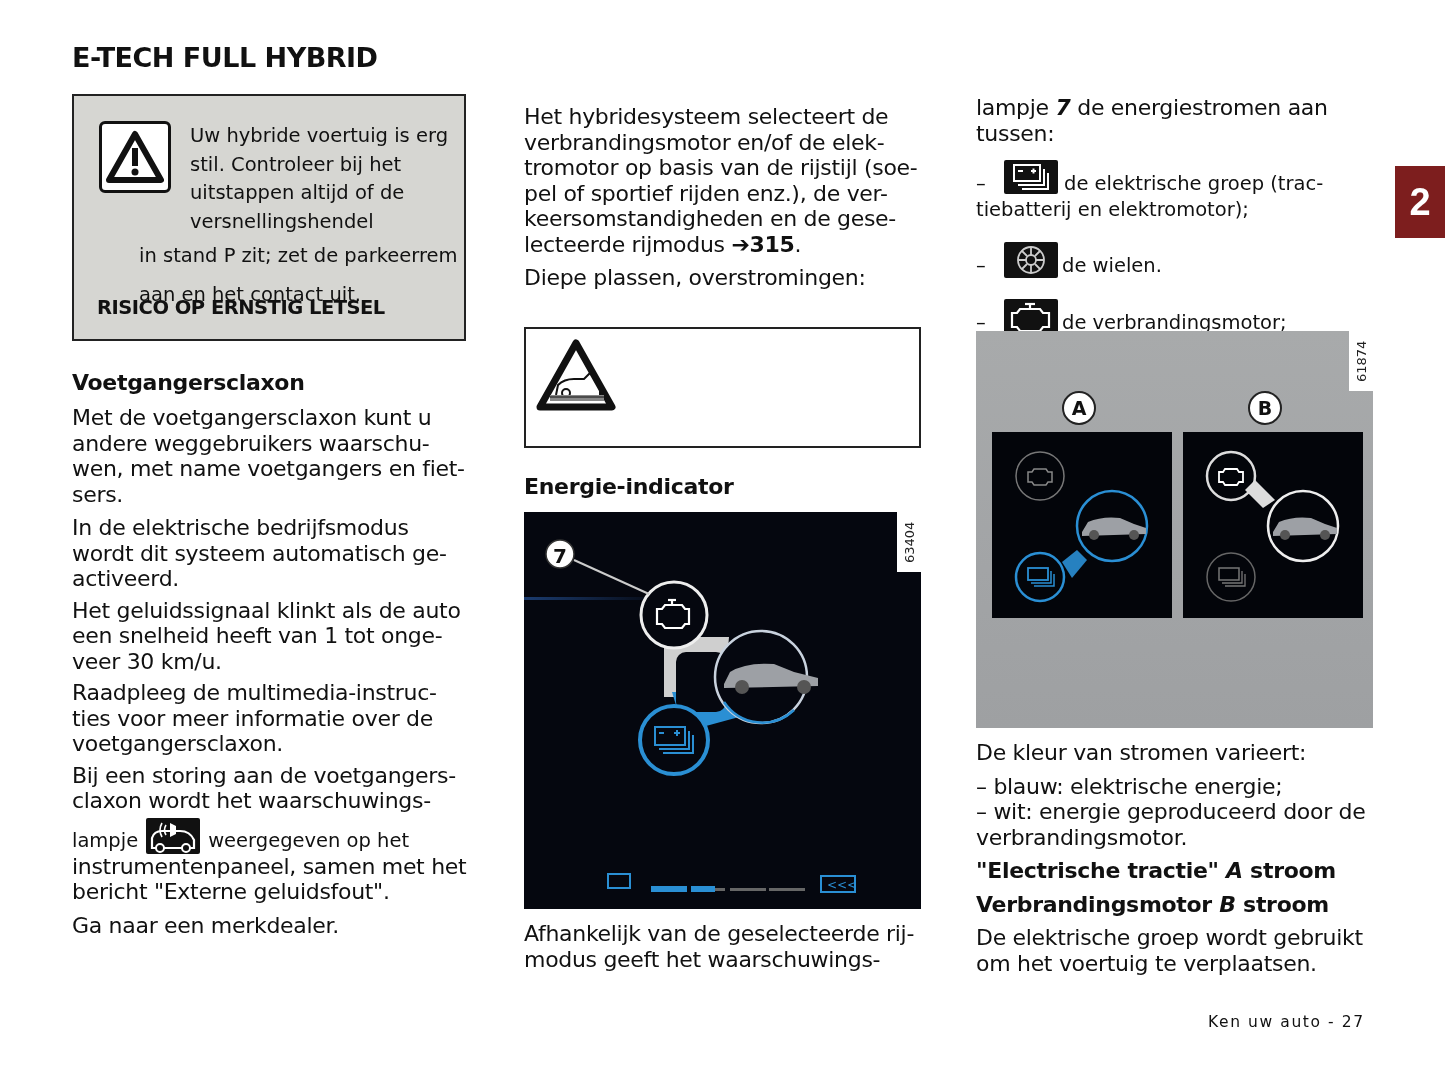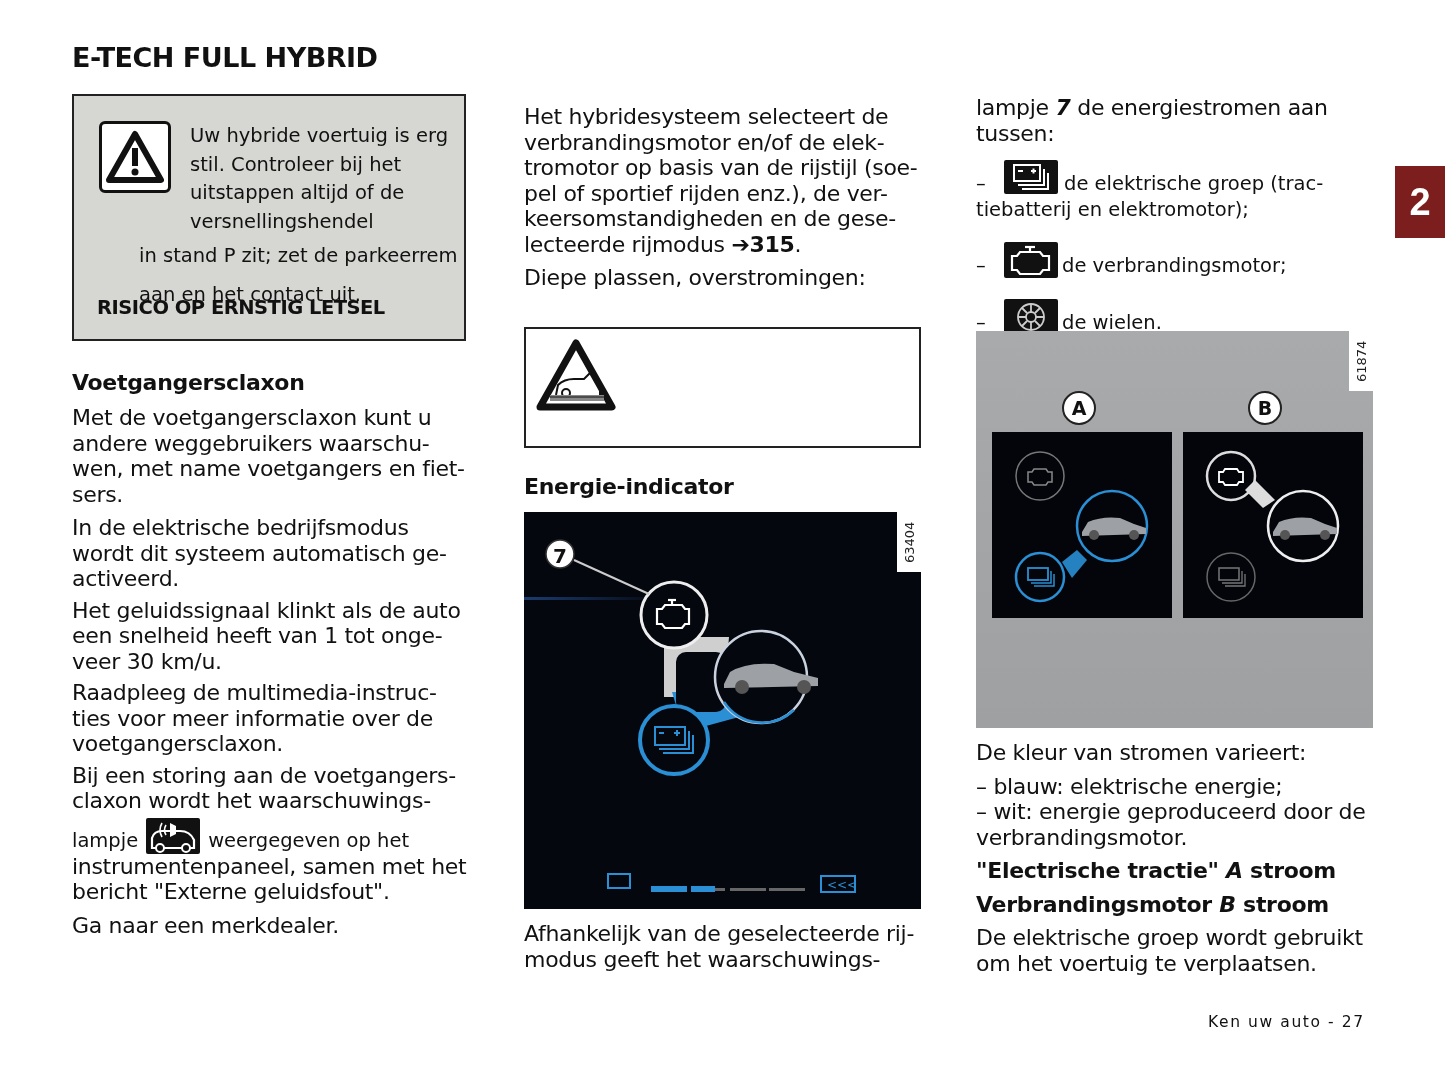--- a/index.html
+++ b/index.html
@@ -168,38 +168,38 @@
             <line x1="14" y1="11" x2="19" y2="11"></line>
             <line x1="27" y1="11" x2="32" y2="11"></line>
             <line x1="29.5" y1="8.5" x2="29.5" y2="13.5"></line>
           </g>
         </svg>
     </span><span>de elektrische groep (trac-tiebatterij en elektromotor);</span>
   </div>
   <div style="font-size:19.5px; line-height:25.5px; margin-top:20px;">
     <span style="display:inline-block; width:28px;">–</span><span class="inline-icon" style="width:54px; height:36px; vertical-align:-6px; margin-right:4px;">
       <svg width="54" height="36" viewBox="0 0 54 36">
+          <g stroke="#ccc" stroke-width="1.8" fill="none">
+            <circle cx="27" cy="18" r="13"></circle>
+            <circle cx="27" cy="18" r="5"></circle>
+            <path d="M27 5 L27 13 M27 23 L27 31 M14 18 L22 18 M32 18 L40 18 M18 9 L23 14 M31 22 L36 27 M36 9 L31 14 M23 22 L18 27"></path>
+          </g>
+        </svg>
+    </span><span>de wielen.</span>
+  </div>
+  <div style="font-size:19.5px; line-height:25.5px; margin-top:20px;">
+    <span style="display:inline-block; width:28px;">–</span><span class="inline-icon" style="width:54px; height:36px; vertical-align:-6px; margin-right:4px;">
+      <svg width="54" height="36" viewBox="0 0 54 36">
           <g stroke="#fff" stroke-width="2.2" fill="none">
             <path d="M8 14 L13 14 L16 10 L36 10 L39 14 L45 14 L45 28 L39 28 L36 32 L16 32 L13 28 L8 28 Z"></path>
             <line x1="26" y1="5" x2="26" y2="10"></line>
             <line x1="21" y1="5" x2="31" y2="5"></line>
           </g>
         </svg>
     </span><span>de verbrandingsmotor;</span>
-  </div>
-  <div style="font-size:19.5px; line-height:25.5px; margin-top:20px;">
-    <span style="display:inline-block; width:28px;">–</span><span class="inline-icon" style="width:54px; height:36px; vertical-align:-6px; margin-right:4px;">
-      <svg width="54" height="36" viewBox="0 0 54 36">
-          <g stroke="#ccc" stroke-width="1.8" fill="none">
-            <circle cx="27" cy="18" r="13"></circle>
-            <circle cx="27" cy="18" r="5"></circle>
-            <path d="M27 5 L27 13 M27 23 L27 31 M14 18 L22 18 M32 18 L40 18 M18 9 L23 14 M31 22 L36 27 M36 9 L31 14 M23 22 L18 27"></path>
-          </g>
-        </svg>
-    </span><span>de wielen.</span>
   </div>
 </div>
 
 <div class="ab-fig">
   <div class="fig-num" style="background:#fff;">61874</div>
   <div class="abs" style="left:86px; top:60px; width:30px; height:30px; border-radius:50%; background:#fff; border:2px solid #222; font-weight:bold; font-size:19px; display:flex; align-items:center; justify-content:center;">A</div>
   <div class="abs" style="left:272px; top:60px; width:30px; height:30px; border-radius:50%; background:#fff; border:2px solid #222; font-weight:bold; font-size:19px; display:flex; align-items:center; justify-content:center;">B</div>
   <div class="ab-panel" style="left:16px;">
     <svg width="180" height="186" viewBox="0 0 180 186">
       <circle cx="48" cy="44" r="24" fill="none" stroke="#777" stroke-width="1.5"></circle>

